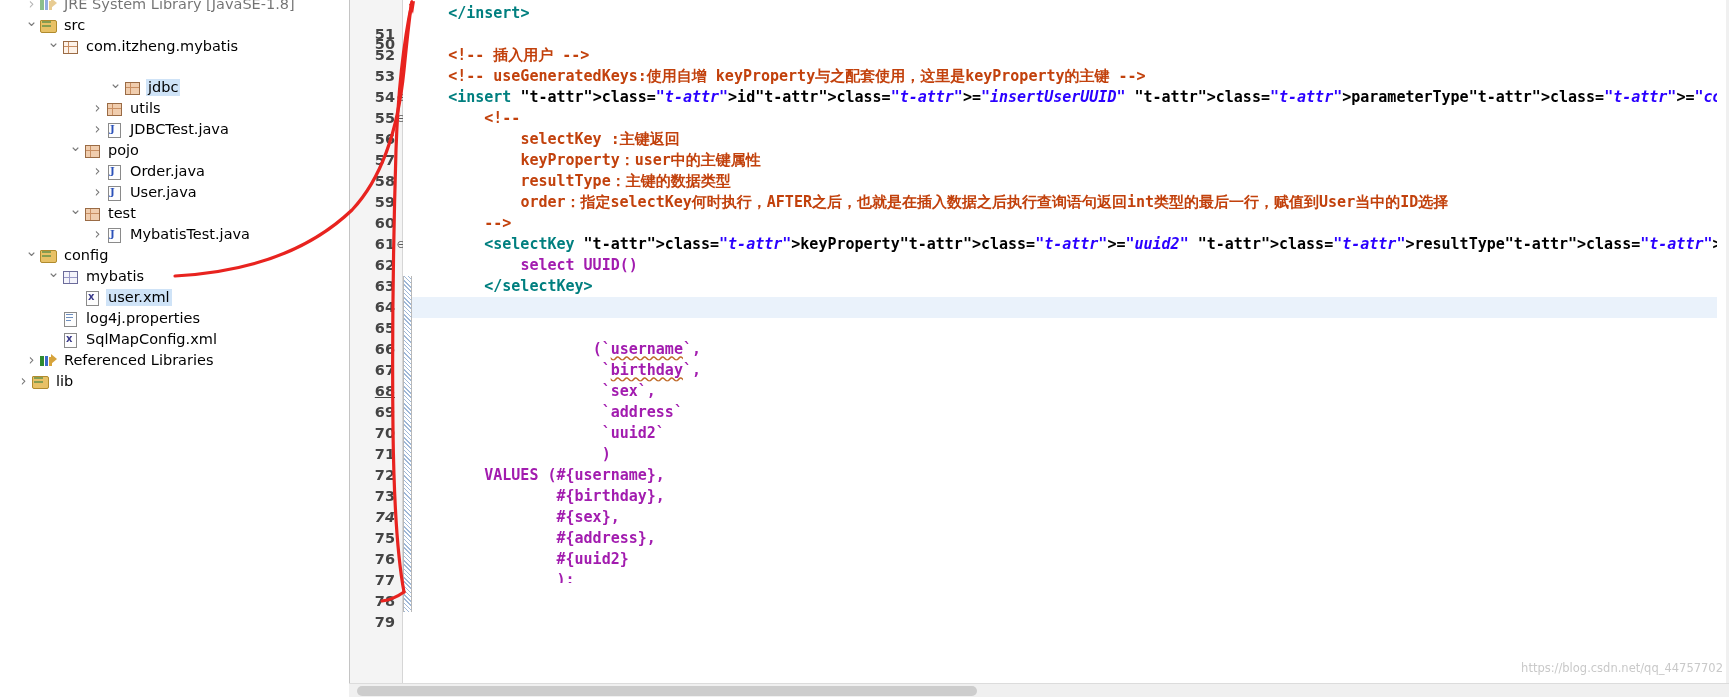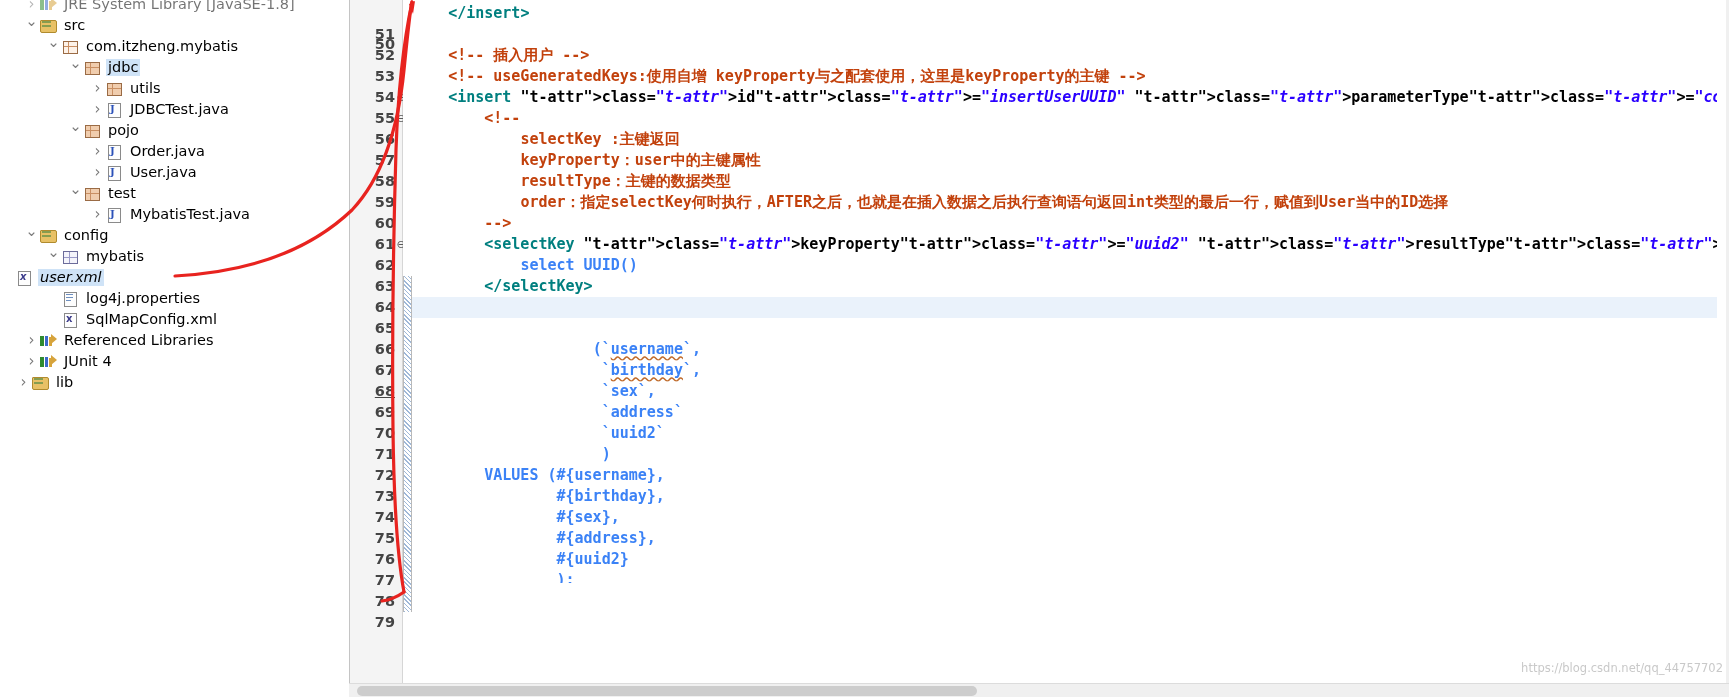--- a/index.html
+++ b/index.html
@@ -229,21 +229,21 @@
     color: #6d6d6d;
   }
   .fold.collapsible::before {
     content: "\2296";
     font-size: 11px;
     color: #5a5a5a;
   }
   .t-tag2     { color: #007f7f; }
   .t-val      { color: #2a00ff; font-style: italic; }
   .t-cmt      { color: #c2410c; }
-  .t-sql      { color: #3b82f6; }
+  .t-sql      { color: #a21caf; }
   .squiggle   { text-decoration: underline wavy #c06a2a; text-decoration-skip-ink: none; }
 
   
   #annotation {
     position: absolute;
     left: 0; top: 0;
     width: 1729px; height: 697px;
     pointer-events: none;
   }
 
@@ -292,21 +292,21 @@
         <div class="tree-row" style="padding-left: 24px;">
           <span class="twisty open"></span>
           <span class="ticon ic-srcfolder"></span>
           <span class="tlabel">src</span>
         </div>
         <div class="tree-row" style="padding-left: 46px;">
           <span class="twisty open"></span>
           <span class="ticon ic-package"></span>
           <span class="tlabel">com.itzheng.mybatis</span>
         </div>
-        <div class="tree-row selected" style="padding-left: 68px;">
+        <div class="tree-row selected" style="padding-left: 108px; margin-top: 20px;">
           <span class="twisty open"></span>
           <span class="ticon ic-package filled"></span>
           <span class="tlabel">jdbc</span>
         </div>
         <div class="tree-row" style="padding-left: 90px;">
           <span class="twisty closed"></span>
           <span class="ticon ic-package filled"></span>
           <span class="tlabel">utils</span>
         </div>
         <div class="tree-row" style="padding-left: 90px;">
@@ -342,44 +342,39 @@
         <div class="tree-row" style="padding-left: 24px;">
           <span class="twisty open"></span>
           <span class="ticon ic-srcfolder"></span>
           <span class="tlabel">config</span>
         </div>
         <div class="tree-row" style="padding-left: 46px;">
           <span class="twisty open"></span>
           <span class="ticon ic-package2"></span>
           <span class="tlabel">mybatis</span>
         </div>
-        <div class="tree-row selected" style=" font-style: italic;">
+        <div class="tree-row selected" style="padding-left: 68px;">
           <span class="twisty none"></span>
           <span class="ticon ic-xml"></span>
           <span class="tlabel">user.xml</span>
         </div>
         <div class="tree-row" style="padding-left: 46px;">
           <span class="twisty none"></span>
           <span class="ticon ic-props"></span>
           <span class="tlabel">log4j.properties</span>
         </div>
         <div class="tree-row" style="padding-left: 46px;">
           <span class="twisty none"></span>
           <span class="ticon ic-xml"></span>
           <span class="tlabel">SqlMapConfig.xml</span>
         </div>
         <div class="tree-row" style="padding-left: 24px;">
           <span class="twisty closed"></span>
           <span class="ticon ic-lib"></span>
           <span class="tlabel">Referenced Libraries</span>
-        </div>
-        <div class="tree-row" style="padding-left: 24px;">
-          <span class="twisty closed"></span>
-          <span class="ticon ic-lib"></span>
-          <span class="tlabel">JUnit 4</span>
         </div>
         <div class="tree-row" style="padding-left: 16px;">
           <span class="twisty closed"></span>
           <span class="ticon ic-srcfolder"></span>
           <span class="tlabel">lib</span>
         </div>
       </div>
   </div>
 
   <div id="editor">
@@ -405,21 +400,21 @@
         <div class="lnum" style="position: absolute; top: 297px;">64</div>
         <div class="lnum" style="position: absolute; top: 318px;">65</div>
         <div class="lnum" style="position: absolute; top: 339px;">66</div>
         <div class="lnum" style="position: absolute; top: 360px;">67</div>
         <div class="lnum" style="position: absolute; top: 381px; text-decoration: underline;">68</div>
         <div class="lnum" style="position: absolute; top: 402px;">69</div>
         <div class="lnum" style="position: absolute; top: 423px;">70</div>
         <div class="lnum" style="position: absolute; top: 444px;">71</div>
         <div class="lnum" style="position: absolute; top: 465px;">72</div>
         <div class="lnum" style="position: absolute; top: 486px;">73</div>
-        <div class="lnum" style="position: absolute; top: 507px;">74</div>
+        <div class="lnum" style="position: absolute; top: 507px; font-style: italic;">74</div>
         <div class="lnum" style="position: absolute; top: 528px;">75</div>
         <div class="lnum" style="position: absolute; top: 549px;">76</div>
         <div class="lnum" style="position: absolute; top: 570px;">77</div>
         <div class="lnum" style="position: absolute; top: 591px;">78</div>
         <div class="lnum" style="position: absolute; top: 612px;">79</div>
       </div>
     <div id="change-bar">
         <div class="change-seg" style="top: 276px; height: 336px;"></div>
       </div>
     <div id="code-surface" style="margin-top: 0px;">

